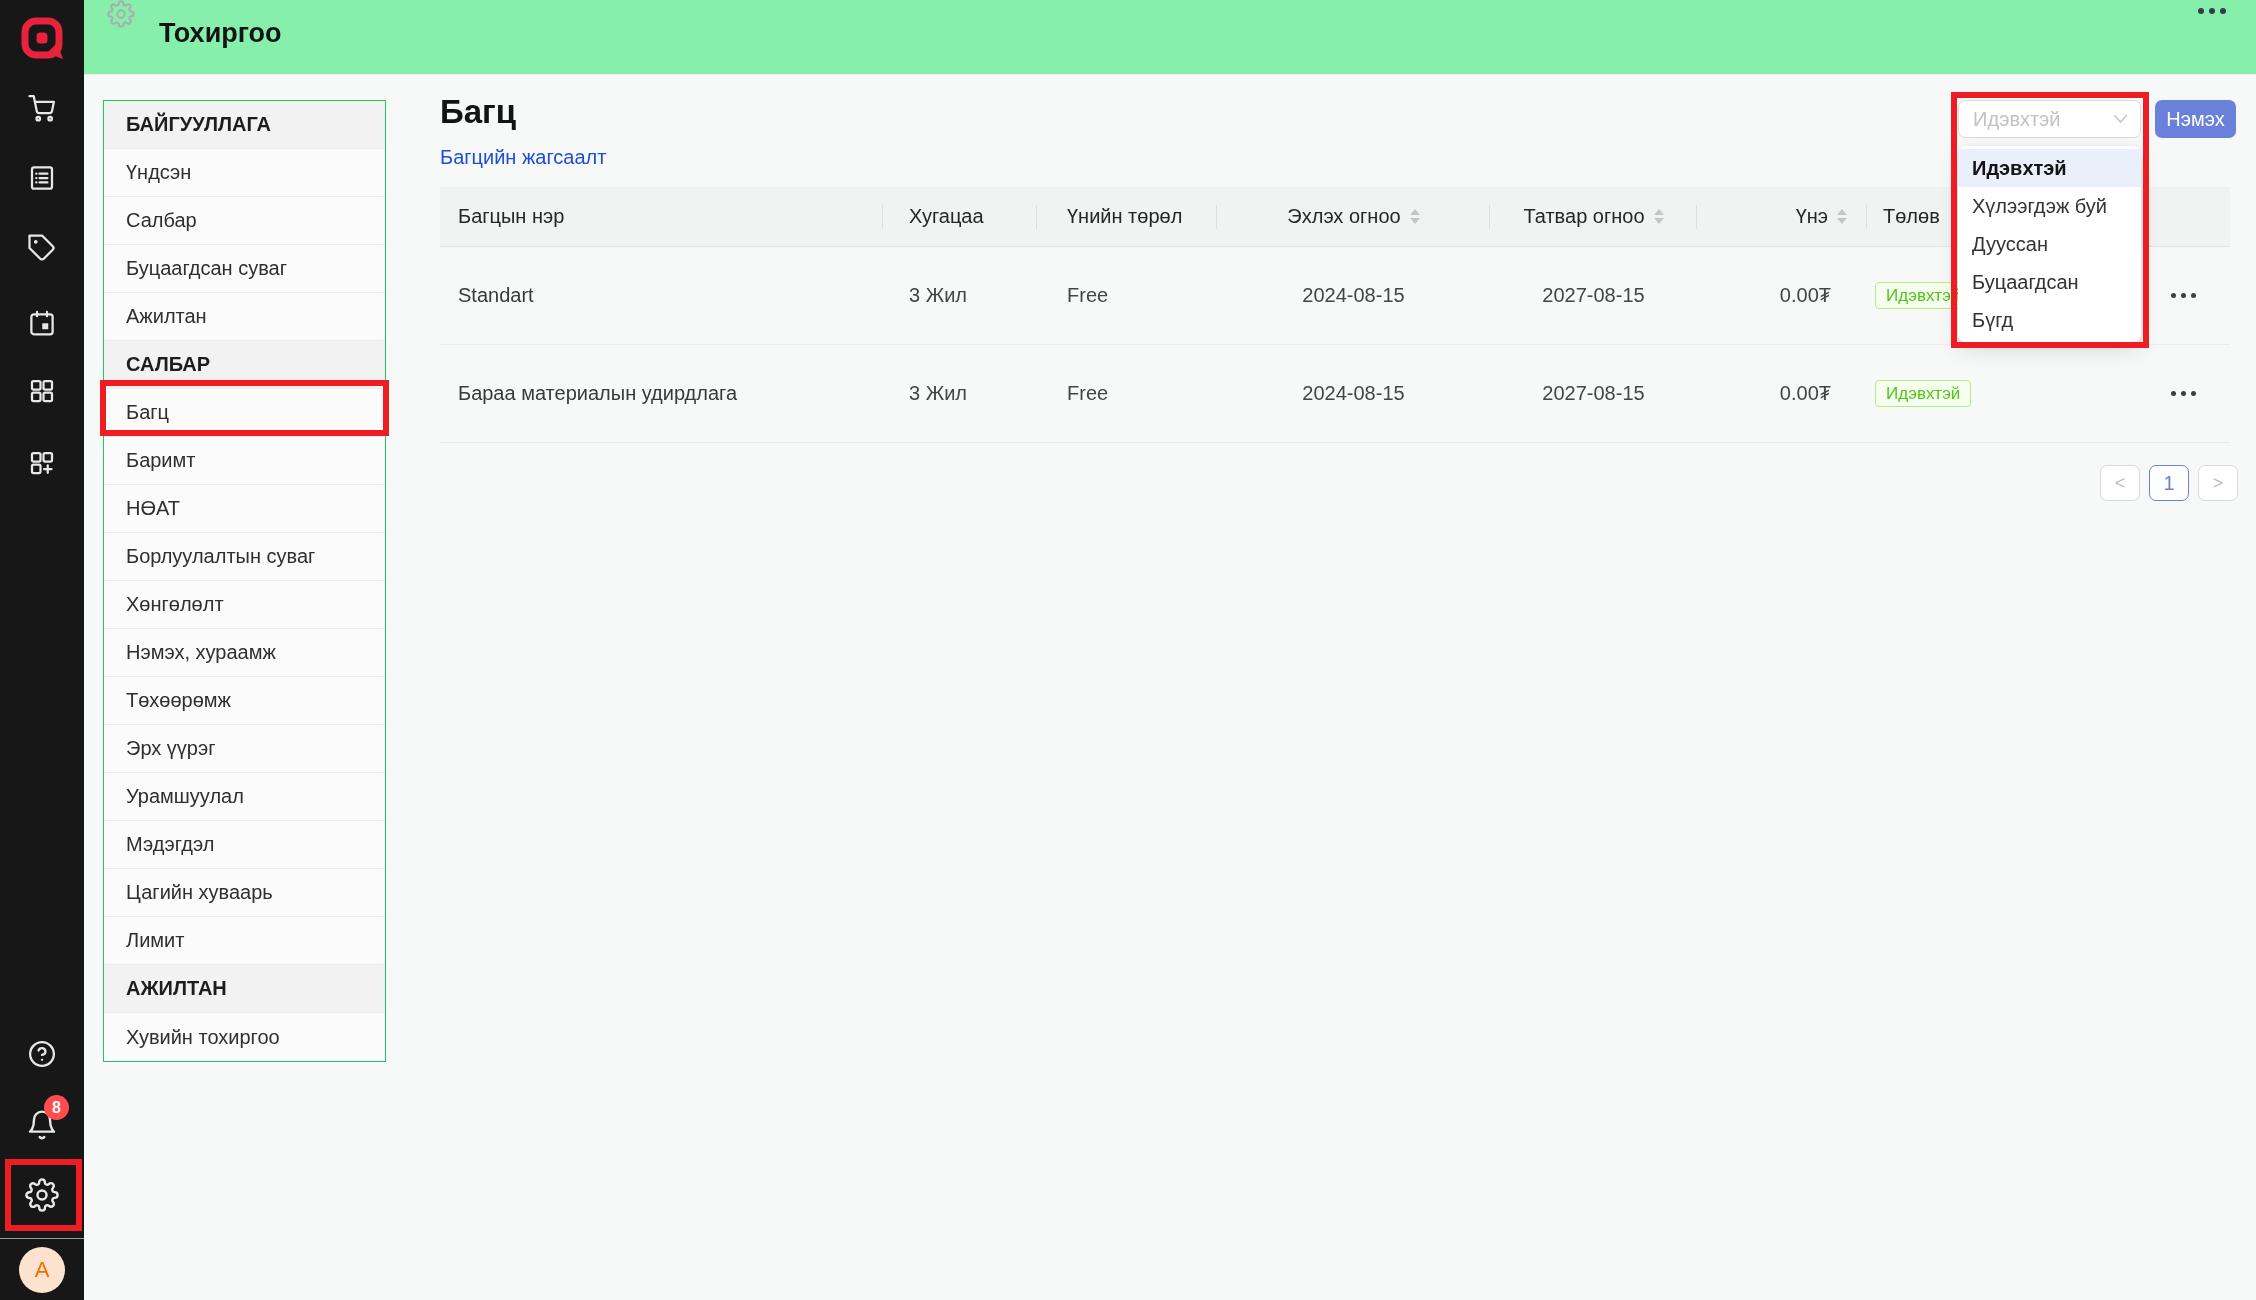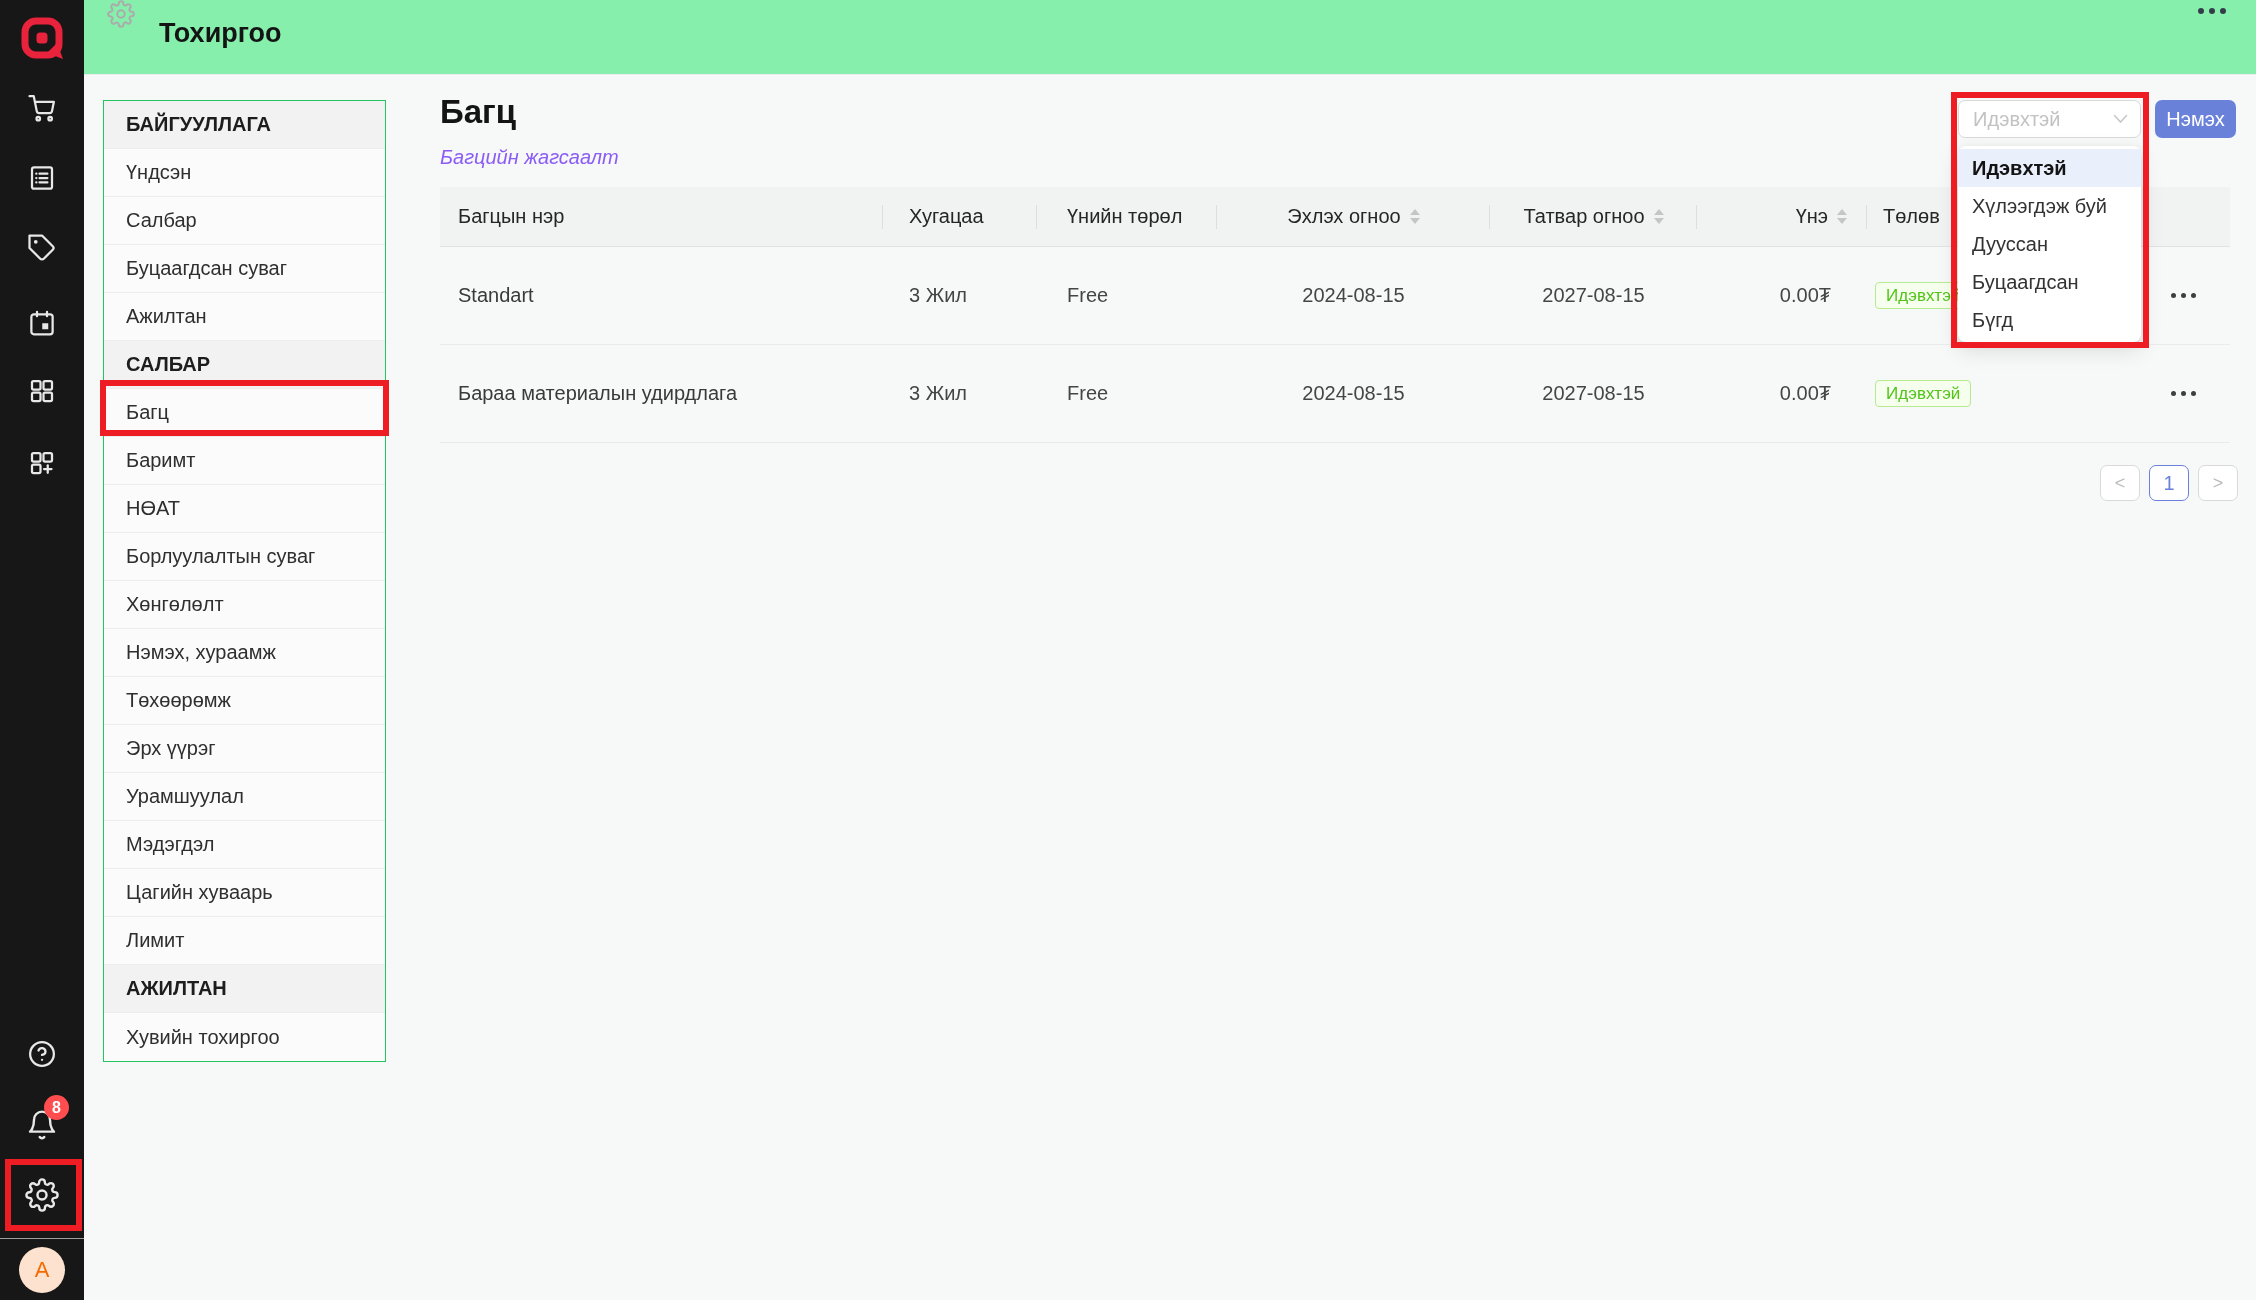--- a/index.html
+++ b/index.html
@@ -45,21 +45,21 @@
   }
   .side-row {
     height:48px; display:flex; align-items:center; padding-left:22px;
     border-bottom:1px solid #ededed; font-size:20px; color:#2f2f2f; cursor:pointer; background:#fbfbfb;
   }
   .side-row:last-child { border-bottom:none; }
   .side-row.header { background:#f2f2f2; font-weight:bold; color:#1d1d1d; cursor:default; }
 
   
   .page-title { position:absolute; left:440px; top:93px; font-size:33px; font-weight:bold; color:#141414; }
-  .page-subtitle { position:absolute; left:440px; top:146px; font-size:20px; color:#8b5cf6;font-style:italic; }
+  .page-subtitle { position:absolute; left:440px; top:146px; font-size:20px; color:#1d4ed8; }
 
   .filter-select {
     position:absolute; left:1958px; top:100px; width:183px; height:38px; background:#fff;
     border:1px solid #d9d9d9; border-radius:7px; display:flex; align-items:center;
     padding:0 12px 0 14px; cursor:pointer; z-index:20;
   }
   .filter-select .ph { font-size:20px; color:#c2c2c2; flex:1; }
   .add-button {
     position:absolute; left:2155px; top:100px; width:81px; height:38px; background:#6a81da;
     border-radius:7px; color:#fff; font-size:20px; display:flex; align-items:center; justify-content:center;

